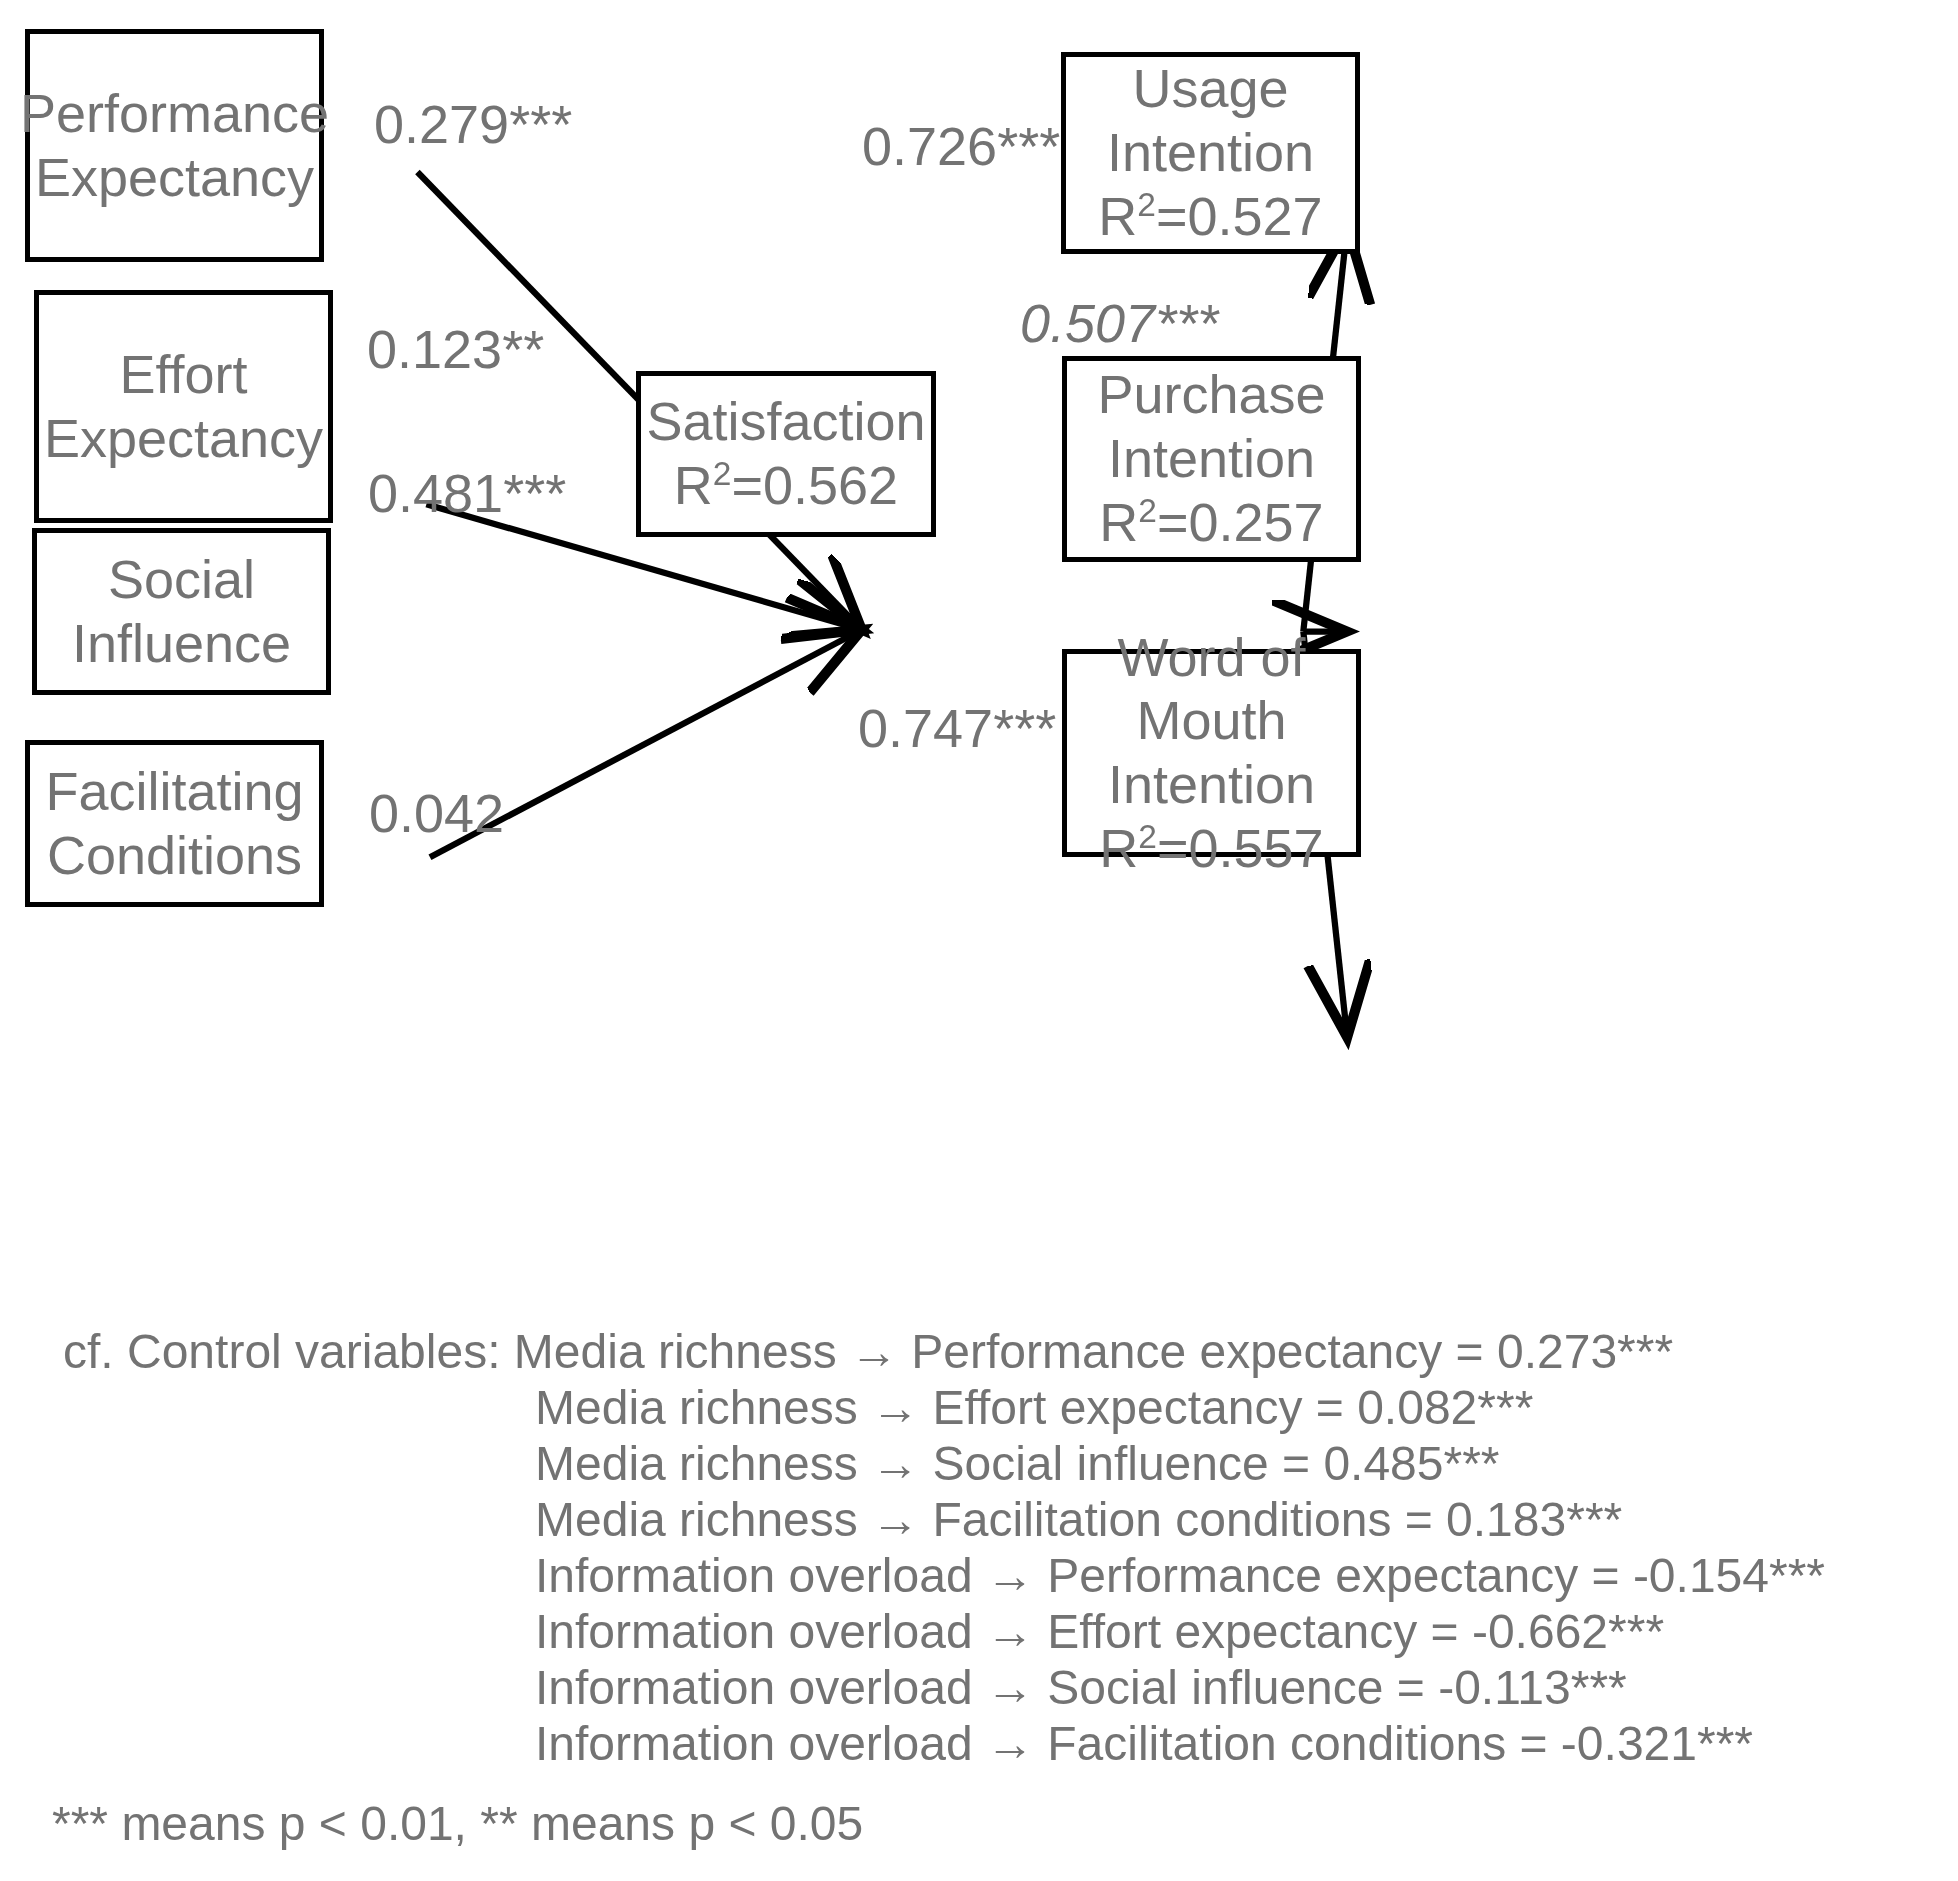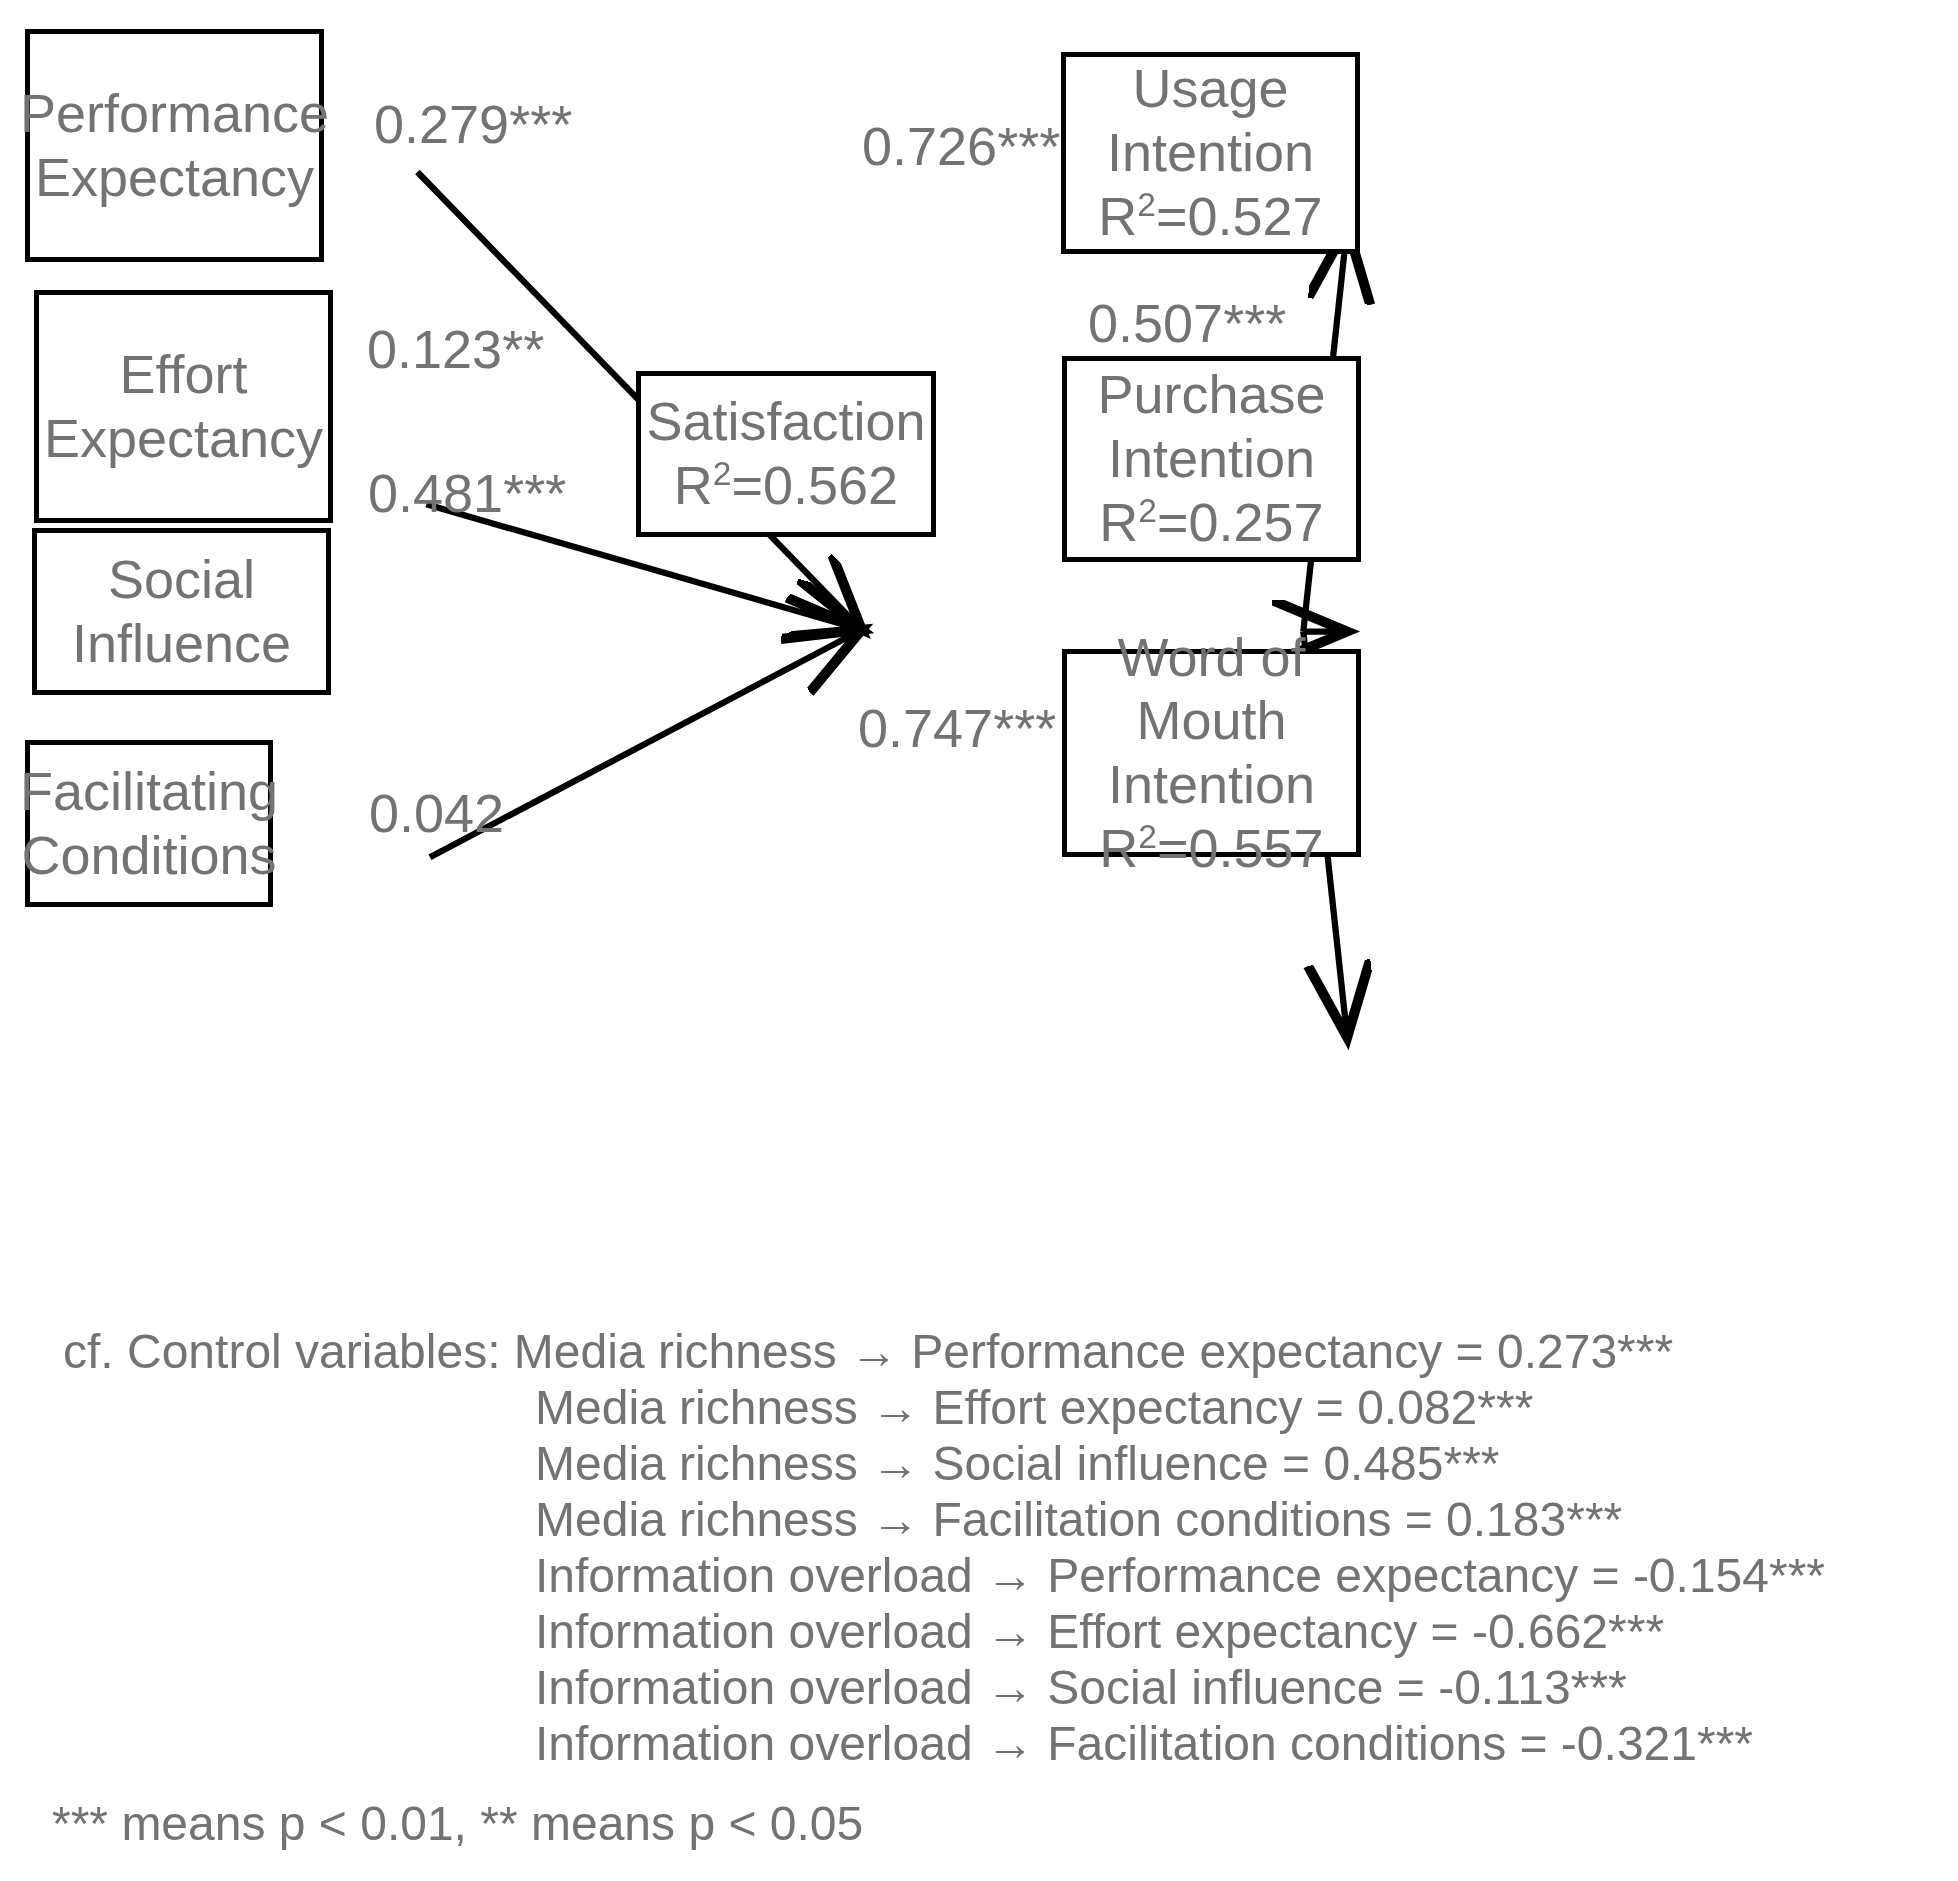--- a/index.html
+++ b/index.html
@@ -118,21 +118,21 @@
   <div class="node-box" style="left:34px; top:279px; width:299px; height:233px;margin-top:11px;">
     <span class="line">Effort</span>
     <span class="line">Expectancy</span>
   </div>
 
   <div class="node-box" style="left:32px; top:528px; width:299px; height:167px;align-items:center;">
     <span class="line">Social</span>
     <span class="line">Influence</span>
   </div>
 
-  <div class="node-box" style="left:25px; top:740px; width:248px; height:167px;">
+  <div class="node-box" style="left:25px; top:740px; width:299px; height:167px;">
     <span class="line">Facilitating</span>
     <span class="line">Conditions</span>
   </div>
 
   <div class="node-box" style="left:636px; top:371px; width:300px; height:166px;">
     <span class="line">Satisfaction</span>
     <span class="rsq"><span>R</span><sup>2</sup><span>=0.562</span></span>
   </div>
 
   <div class="node-box" style="left:1061px; top:52px; width:299px; height:202px;">
@@ -157,21 +157,21 @@
   <span class="coef" style="left:374px; top:97px;">0.279***</span>
 
   <span class="coef" style="left:367px; top:322px;">0.123**</span>
 
   <span class="coef" style="left:368px; top:466px;">0.481***</span>
 
   <span class="coef" style="left:369px; top:786px;">0.042</span>
 
   <span class="coef" style="left:862px; top:119px;">0.726***</span>
 
-  <span class="coef" style="left:1088px; top:296px;">0.507***</span>
+  <span class="coef" style="left:1020px; top:296px;font-style:italic;">0.507***</span>
 
   <span class="coef" style="left:858px; top:701px;">0.747***</span>
 
   <div id="footnotes">
     <div class="fn-line">cf. Control variables: Media richness → Performance expectancy = 0.273***</div>
     <div class="fn-line indent">Media richness → Effort expectancy = 0.082***</div>
     <div class="fn-line indent">Media richness → Social influence = 0.485***</div>
     <div class="fn-line indent">Media richness → Facilitation conditions = 0.183***</div>
     <div class="fn-line indent">Information overload → Performance expectancy = -0.154***</div>
     <div class="fn-line indent">Information overload → Effort expectancy = -0.662***</div>

